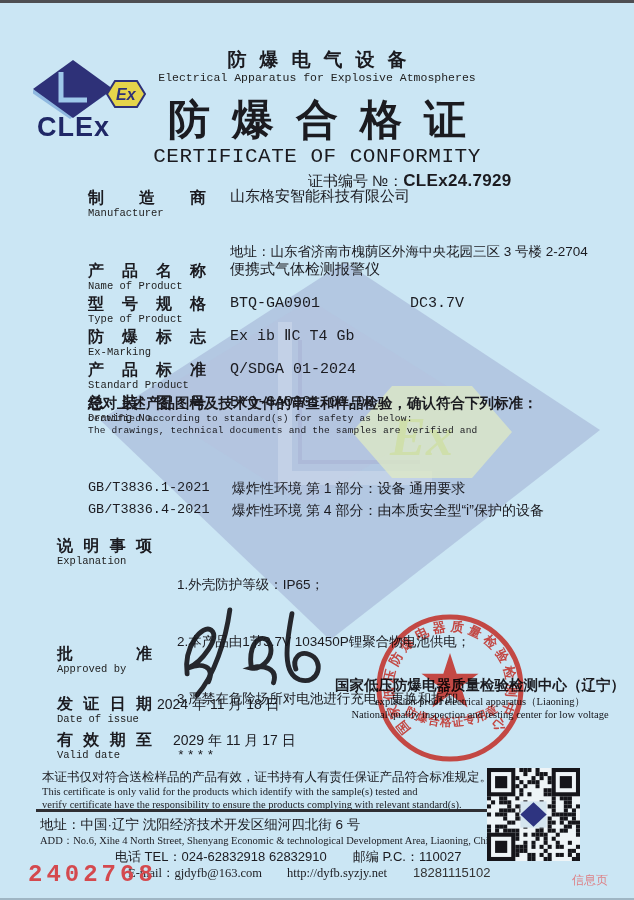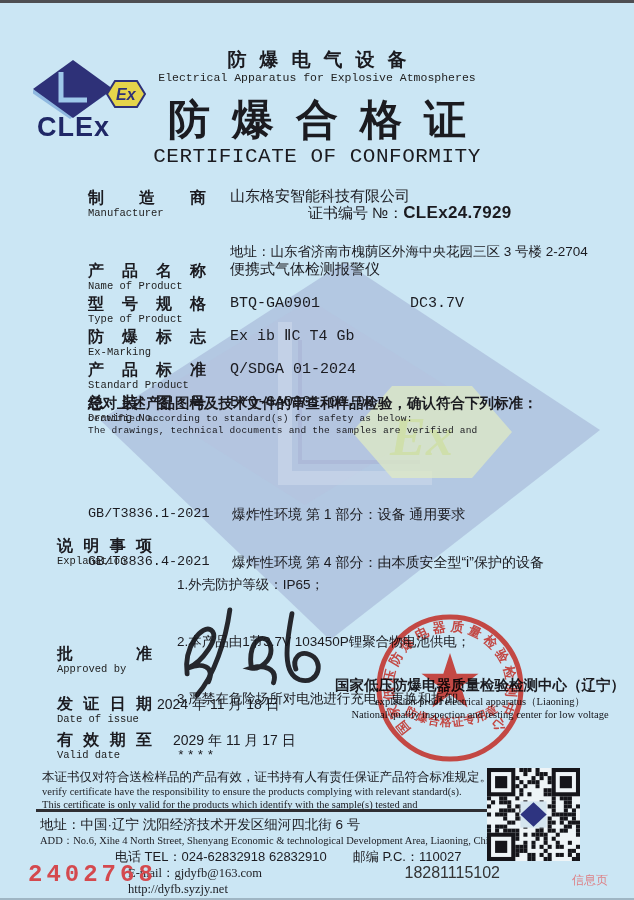--- a/index.html
+++ b/index.html
@@ -12,21 +12,21 @@
   
   .watermark{top:0;left:0;z-index:0;pointer-events:none;}
   .content{position:absolute;inset:0;z-index:2;}
 
   
   .ctr{left:0;width:634px;text-align:center;}
   .hdr-cn{top:47px;font-size:19px;font-weight:bold;letter-spacing:13px;text-indent:13px;}
   .hdr-en{top:71px;font-family:"Liberation Mono",monospace;font-size:11.5px;color:#222;}
   .title-cn{top:92px;font-size:42px;font-weight:bold;letter-spacing:22px;text-indent:22px;}
   .title-en{top:145px;font-family:Liberation Mono, monospace;font-size:21px;letter-spacing:.5px;}
-  .certno{top:171px;left:308px;font-size:15px;margin-top:32px;}
+  .certno{top:171px;left:308px;font-size:15px;}
   .certno b{font-size:17px;letter-spacing:.3px;}
 
   
   .logo-wrap{left:33px;top:58px;width:120px;}
   .logo-word{position:absolute;left:4px;top:54px;font-size:27px;font-weight:bold;
              color:#1f2766;letter-spacing:1px;}
 
   
   .fields{left:88px;top:189px;width:520px;}
   .field-row{display:flex;margin-bottom:2px;min-height:31px;}
@@ -35,21 +35,21 @@
             text-align:justify;text-align-last:justify;}
   .en-label{font-family:"Liberation Mono",monospace;font-size:10.5px;line-height:13px;color:#222;}
   .value-box{font-family:"Liberation Mono",monospace;font-size:15px;line-height:18px;white-space:pre-wrap;}
   .value2{font-family:"Liberation Sans",sans-serif;font-size:13.5px;line-height:17px;}
 
   .statement{left:88px;top:394px;width:470px;}
   .st-cn{font-size:14.5px;font-weight:bold;line-height:19px;}
   .st-en{font-family:"Liberation Mono",monospace;font-size:9.5px;line-height:12px;letter-spacing:.2px;}
 
   .standards{left:88px;top:477px;}
-  .std-row{display:flex;line-height:22px;margin-top:26px;}
+  .std-row{display:flex;line-height:22px;}
   .std-code{font-family:"Liberation Mono",monospace;font-size:13.5px;width:144px;flex:none;}
   .std-desc{font-size:14px;}
 
   .low-label .cn-label{width:95px;}
   .low-label{width:100px;flex:none;}
   .explain{left:57px;top:537px;display:flex;}
   .exp-items{margin-left:20px;font-size:13.5px;line-height:19px;white-space:pre-wrap;}
   .exp-items .stars{letter-spacing:2px;font-family:"Liberation Mono",monospace;font-size:13px;}
 
   .approval{left:57px;top:645px;display:flex;}
@@ -67,21 +67,21 @@
   .disclaimer{left:42px;top:770px;width:452px;}
   .disc-cn{font-size:12.5px;line-height:15px;}
   .disc-en{font-family:"Liberation Serif",serif;font-size:10.5px;line-height:13px;}
   .divider{left:36px;top:809px;width:452px;height:3px;background:#2f2f33;}
 
   .contact{left:40px;top:816px;width:460px;}
   .c-addr{font-size:13.5px;line-height:18px;}
   .c-adden{font-family:"Liberation Serif",serif;font-size:10.5px;line-height:14px;}
   .c-tel{font-size:13px;line-height:17px;padding-left:75px;white-space:pre;}
   .c-mail{font-family:"Liberation Serif",serif;font-size:12.5px;line-height:16px;padding-left:88px;display:flex;}
-  .c-mob{margin-left:26px;font-family:"Liberation Sans",sans-serif;font-size:16px;color:#333;}
+  .c-mob{margin-left:26px;font-family:"Liberation Sans",sans-serif;font-size:13px;color:#333;}
 
   .qr{left:487px;top:768px;}
   .serial{left:28px;top:861px;font-family:"Liberation Mono",monospace;font-weight:bold;
           font-size:24px;letter-spacing:4px;color:#d4494e;}
   .page-label{left:572px;top:872px;font-size:12px;color:#dd8086;}
 </style>
 </head>
 <body>
 
 <div class="page">
@@ -240,22 +240,22 @@
     <div class="abs date-row date-valid">
       <div class="low-label label-box">
         <div class="cn-label">有效期至</div>
         <div class="en-label">Valid date</div>
       </div>
       <div class="date-val">2029 年 11 月 17 日</div>
     </div>
 
     <div class="abs disclaimer">
       <div class="disc-cn">本证书仅对符合送检样品的产品有效，证书持有人有责任保证产品符合标准规定。</div>
+      <div class="disc-en">This certificate is only valid for the products which identify with the sample(s) tested and</div>
       <div class="disc-en">verify certificate have the responsibility to ensure the products complying with relevant standard(s).</div>
-      <div class="disc-en">This certificate is only valid for the products which identify with the sample(s) tested and</div>
     </div>
     <div class="abs divider"></div>
 
     <div class="abs contact">
       <div class="c-addr">地址：中国·辽宁 沈阳经济技术开发区细河四北街 6 号</div>
       <div class="c-adden">ADD：No.6, Xihe 4 North Street, Shenyang Economic &amp; technological Development Area, Liaoning, China</div>
       <div class="c-tel">电话 TEL：024-62832918 62832910　　邮编 P.C.：110027</div>
       <div class="c-mail">
         <span>E-mail：gjdyfb@163.com　　http://dyfb.syzjy.net</span>
         <span class="c-mob">18281115102</span>

